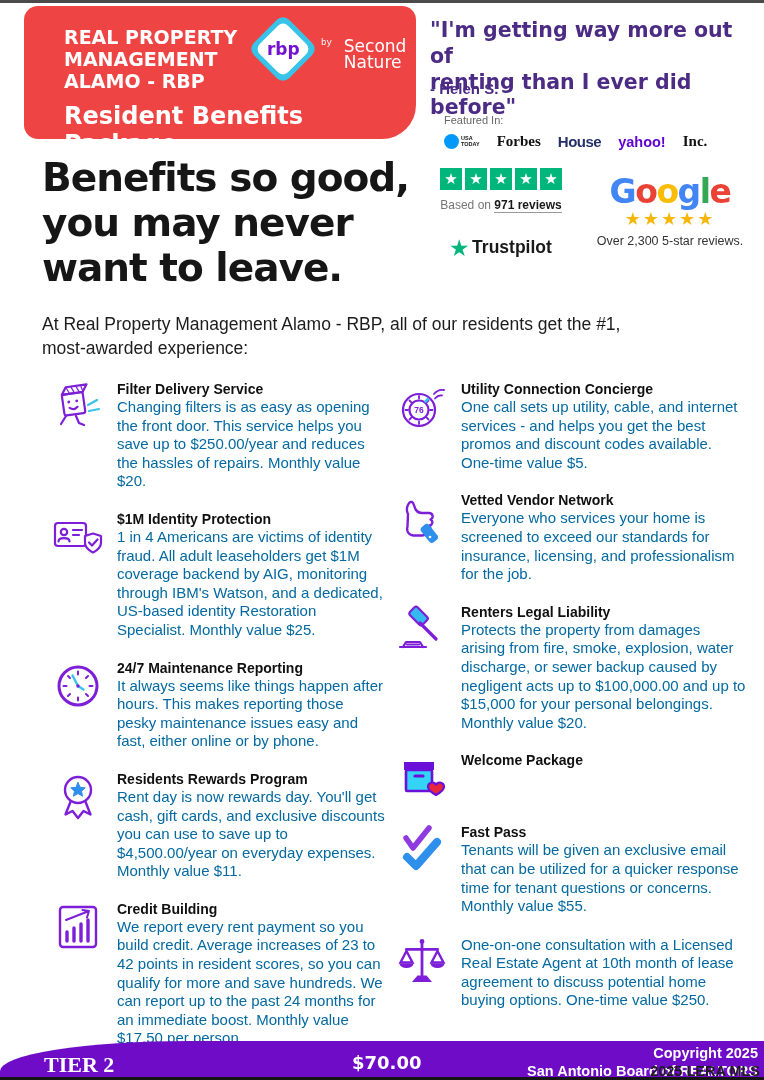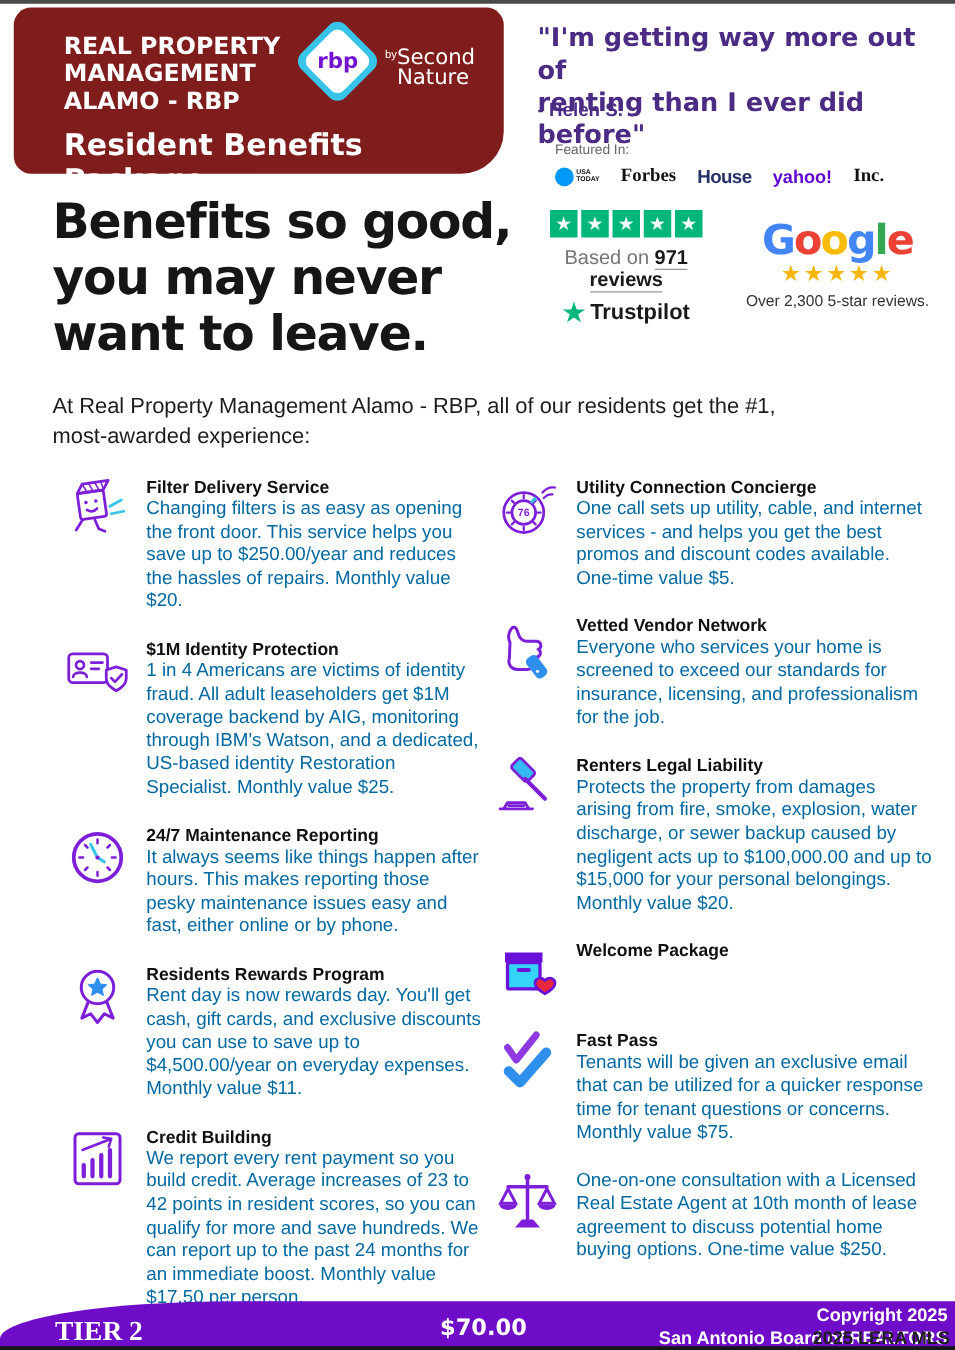--- a/index.html
+++ b/index.html
@@ -2,34 +2,34 @@
 <html><head>
 <meta charset="utf-8">
 <style>
   * { margin:0; padding:0; box-sizing:border-box; }
   body { background:#888; font-family:"Liberation Sans", sans-serif; }
   .page { position:relative; width:764px; height:1080px; background:#fff; margin:0 auto; overflow:hidden; }
   .edge-top { position:absolute; left:0; top:0; width:764px; height:3px; background:#4a4a4a; z-index:9; }
   .edge-bottom { position:absolute; left:0; bottom:0; width:764px; height:3px; background:#151515; z-index:9; }
 
   
-  .header-card { position:absolute; left:11px; top:6px; width:392px; height:133px;
-    background:#7f1d1d; border-radius:14px 14px 34px 14px; }
+  .header-card { position:absolute; left:24px; top:6px; width:392px; height:133px;
+    background:#ef4444; border-radius:14px 14px 34px 14px; }
   .company { position:absolute; left:40px; top:20px; color:#fff; font-weight:bold;
     font-size:19px; line-height:1.16; white-space:pre-line; font-family:"DejaVu Sans", sans-serif; }
   .pkg-title { position:absolute; left:40px; top:96px; color:#fff; font-weight:bold;
     font-size:24px; font-family:"DejaVu Sans", sans-serif; }
   .rbp-logo { position:absolute; left:228px; top:12px; width:62px; height:62px; }
   .rbp-teal { position:absolute; inset:6px; background:#38c4e8; transform:rotate(45deg); border-radius:9px; }
   .rbp-white { position:absolute; inset:11px; background:#fff; transform:rotate(45deg); border-radius:7px;
     display:flex; align-items:center; justify-content:center; }
   .rbp-mark { transform:rotate(-45deg); color:#7313d0; font-weight:bold; font-size:17px;
     font-family:"DejaVu Sans", sans-serif; }
   .byline { position:absolute; left:297px; top:32px; color:#fff; }
-  .byline .by { font-size:9px; vertical-align:top; margin-right:0; }
+  .byline .by { font-size:9px; vertical-align:top; margin-right:12px;font-family:Liberation Mono, monospace; }
   .byline .sn { font-size:17px; line-height:0.95; white-space:pre-line; display:inline-block;
     font-family:"DejaVu Sans", sans-serif; }
 
   
   .quote { position:absolute; left:430px; top:18px; width:330px; color:#4c2b85;
     font-weight:bold; font-size:20.5px; line-height:1.26; white-space:pre-line;
     font-family:"DejaVu Sans", sans-serif; }
   .quote-author { position:absolute; left:430px; top:80px; color:#4c2b85; font-weight:bold; font-size:15px; }
 
   
@@ -50,23 +50,23 @@
     font-family:"DejaVu Sans", sans-serif; }
   .intro { position:absolute; left:42px; top:312px; width:706px; font-size:17.5px; color:#1c1c1c;
     line-height:1.38; white-space:pre-line; }
 
   
   .trust { position:absolute; left:428px; top:162px; width:146px; text-align:center; }
   .trust-excellent { font-size:20px; font-weight:bold; color:#191919; letter-spacing:0.5px; }
   .tp-stars { display:flex; justify-content:center; gap:3px; margin-top:6px; }
   .tp-star-box { width:22px; height:22px; background:#00b67a; color:#fff; font-size:15px;
     display:flex; align-items:center; justify-content:center; }
-  .tp-based { margin-top:8px; font-size:16px; color:#757575; }
+  .tp-based { margin-top:8px; font-size:12px; color:#757575; }
   .tp-based b { color:#191919; border-bottom:1px solid #999; }
-  .tp-brand { margin-top:4px; font-size:17.5px; font-weight:bold; color:#191919; }
+  .tp-brand { margin-top:24px; font-size:17.5px; font-weight:bold; color:#191919; }
   .tp-brand .tp-glyph { color:#00b67a; font-size:20px; vertical-align:-2px; margin-right:4px; }
 
   .google { position:absolute; left:586px; top:172px; width:168px; text-align:center; }
   .g-logo { font-size:33px; font-weight:bold; letter-spacing:-1.5px; font-family:"DejaVu Sans", sans-serif; }
   .g-logo .c0, .g-logo .c3 { color:#4285F4; }
   .g-logo .c1, .g-logo .c5 { color:#EA4335; }
   .g-logo .c2 { color:#FBBC05; }
   .g-logo .c4 { color:#34A853; }
   .g-stars { color:#f7b70a; font-size:18px; letter-spacing:2px; margin-top:-3px; }
   .g-caption { font-size:12.5px; color:#333; margin-top:4px; }
@@ -330,21 +330,21 @@
 
     <div class="benefit">
       <span class="bicon">
         <svg viewBox="0 0 52 52" fill="none" stroke-linecap="round" stroke-linejoin="round">
           <path d="M10 14 l7 10 L33 4" stroke="#8e3ae0" stroke-width="5.5"></path>
           <path d="M11 33 l9 9 L41 18" stroke="#2f8fed" stroke-width="8"></path>
         </svg>
       </span>
       <div class="btext">
         <div class="btitle">Fast Pass</div>
-        <div class="bdesc">Tenants will be given an exclusive email that can be utilized for a quicker response time for tenant questions or concerns. Monthly value $75.</div>
+        <div class="bdesc">Tenants will be given an exclusive email that can be utilized for a quicker response time for tenant questions or concerns. Monthly value $55.</div>
       </div>
     </div>
 
     <div class="benefit">
       <span class="bicon">
         <svg viewBox="0 0 52 52" fill="#7d1ed8" stroke="none">
           <circle cx="26" cy="5.5" r="2.4"></circle>
           <rect x="24.6" y="6" width="2.8" height="34"></rect>
           <rect x="9" y="12" width="34" height="2.8" rx="1.4"></rect>
           <path d="M10.5 15 L4.5 26.5 h12 z" fill="none" stroke="#7d1ed8" stroke-width="2.4"></path>

